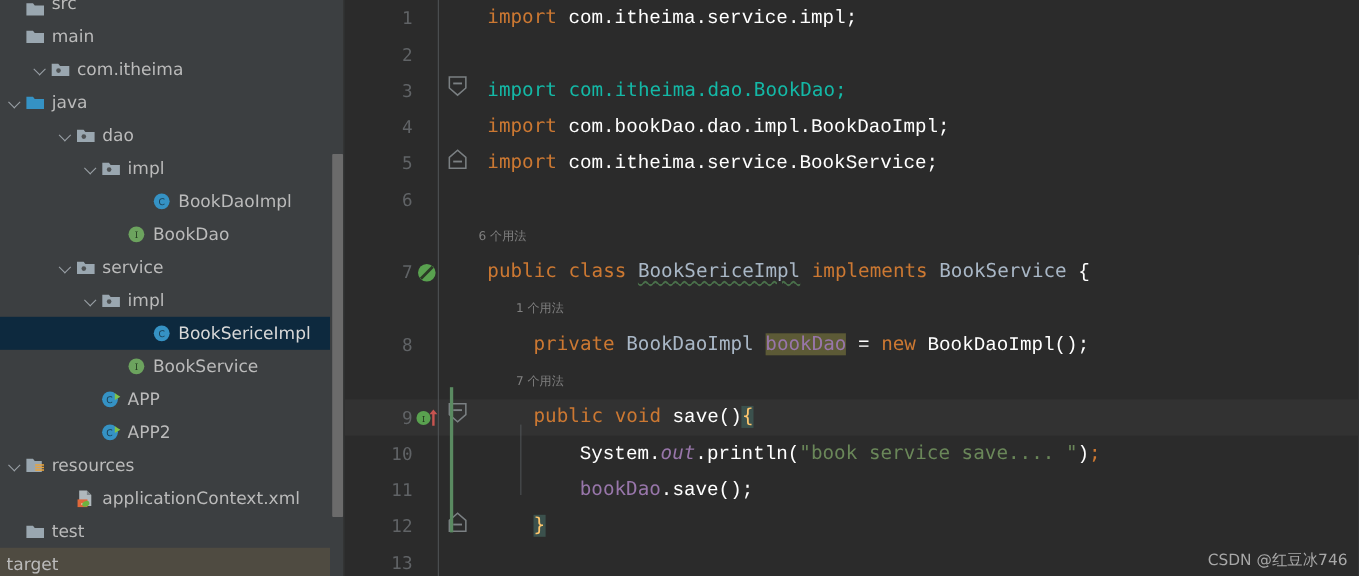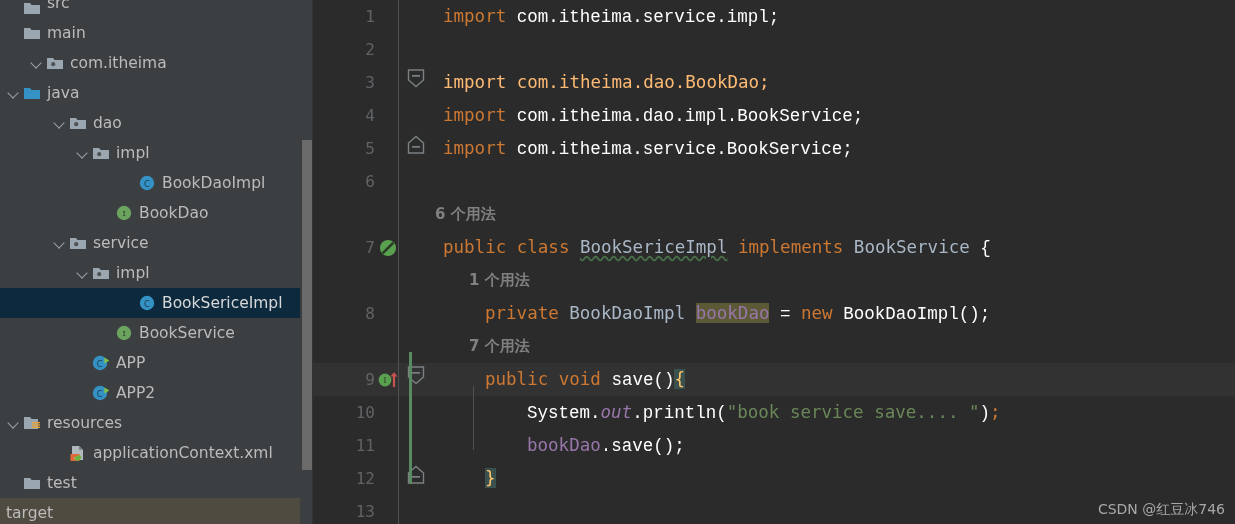--- a/index.html
+++ b/index.html
@@ -2,21 +2,21 @@
 <html><head>
 <meta charset="utf-8">
 <style>
   * { box-sizing: border-box; margin: 0; padding: 0; }
   html, body {
     width: 1235px; height: 524px;
     background: #3c3f41;
     font-family: "DejaVu Sans", "Liberation Sans", sans-serif;
     overflow: hidden;
   }
-  #app { position: relative; width: 1235px; height: 444px; display: flex; }
+  #app { position: relative; width: 1235px; height: 524px; display: flex; align-items: flex-end; }
 
   
   #sidebar {
     position: relative;
     width: 313px; height: 524px;
     background: #3c3f41;
     overflow: hidden;
     flex: 0 0 313px;
   }
   .tree-row {
@@ -114,29 +114,28 @@
   }
   .inlay {
     position: relative;
     height: 33px;
     display: flex;
     align-items: center;
     white-space: pre;
   }
   .inlay .code {
     color: #808080;
-    font-size: 15px;
+    font-size: 11px;
     font-family: "DejaVu Sans", "Liberation Sans", sans-serif;
-    font-weight: bold;
   }
 
   
   .kw   { color: #cc7832; }
   .txt  { color: #ffffff; font-family: Liberation Mono, monospace; }
-  .dim  { color: #fdba74; }
+  .dim  { color: #14b8a6; }
   .type { color: #a9b7c6; }
   .str  { color: #6a8759; }
   .fld  { color: #9876aa; }
   .stat { color: #9876aa; font-style: italic; margin-top: 28px; }
   .hl   { background: #5c5a36; color: #9876aa; }
   .brace-a { background: #3b514d; color: #ffc66d; }
   .wavy {
     text-decoration: underline;
     text-decoration-style: wavy;
     text-decoration-color: #49704a;
@@ -382,21 +381,21 @@
   </div>
 
   <div id="editor">
     <div id="editor-lines">
         <div class="line"><div class="gutter"><span class="lineno">1</span><span class="gicon"></span></div><div class="fold"></div><div class="code"><span class="kw">import</span><span class="txt"> com.itheima.service.impl;</span></div></div>
         <div class="line"><div class="gutter"><span class="lineno">2</span><span class="gicon"></span></div><div class="fold"></div><div class="code"></div></div>
         <div class="line"><div class="gutter"><span class="lineno">3</span><span class="gicon"></span></div><div class="fold"><svg width="22" height="26" viewBox="0 0 22 26">
               <path d="M3.5 4h15v10l-7.5 6.5L3.5 14z" fill="none" stroke="#7b8083" stroke-width="1.4"></path>
               <rect x="7" y="9" width="8" height="1.7" fill="#7b8083"></rect>
             </svg></div><div class="code"><span class="dim">import com.itheima.dao.BookDao;</span></div></div>
-        <div class="line"><div class="gutter"><span class="lineno">4</span><span class="gicon"></span></div><div class="fold"></div><div class="code"><span class="kw">import</span><span class="txt"> com.itheima.dao.impl.BookService;</span></div></div>
+        <div class="line"><div class="gutter"><span class="lineno">4</span><span class="gicon"></span></div><div class="fold"></div><div class="code"><span class="kw">import</span><span class="txt"> com.bookDao.dao.impl.BookDaoImpl;</span></div></div>
         <div class="line"><div class="gutter"><span class="lineno">5</span><span class="gicon"></span></div><div class="fold"><svg width="22" height="26" viewBox="0 0 22 26">
               <path d="M3.5 21h15V11l-7.5-6.5L3.5 11z" fill="none" stroke="#7b8083" stroke-width="1.4"></path>
               <rect x="7" y="14" width="8" height="1.7" fill="#7b8083"></rect>
             </svg></div><div class="code"><span class="kw">import</span><span class="txt"> com.itheima.service.BookService;</span></div></div>
         <div class="line"><div class="gutter"><span class="lineno">6</span><span class="gicon"></span></div><div class="fold"></div><div class="code"></div></div>
         <div class="inlay"><div class="gutter"></div><div class="fold"></div><div class="code" style="padding-left:0px">6 个用法</div></div>
         <div class="line"><div class="gutter"><span class="lineno">7</span><span class="gicon"><svg width="22" height="22" viewBox="0 0 22 22">
                 <circle cx="11" cy="11" r="8" fill="#59a14f"></circle>
                 <path d="M5.6 16.4L16.4 5.6" stroke="#2b3a26" stroke-width="2.6"></path>
               </svg></span></div><div class="fold"></div><div class="code"><span class="kw">public</span><span class="txt"> </span><span class="kw">class</span><span class="txt"> </span><span class="type wavy">BookSericeImpl</span><span class="txt"> </span><span class="kw">implements</span><span class="txt"> </span><span class="type">BookService</span><span class="txt"> </span><span class="txt">{</span></div></div>

